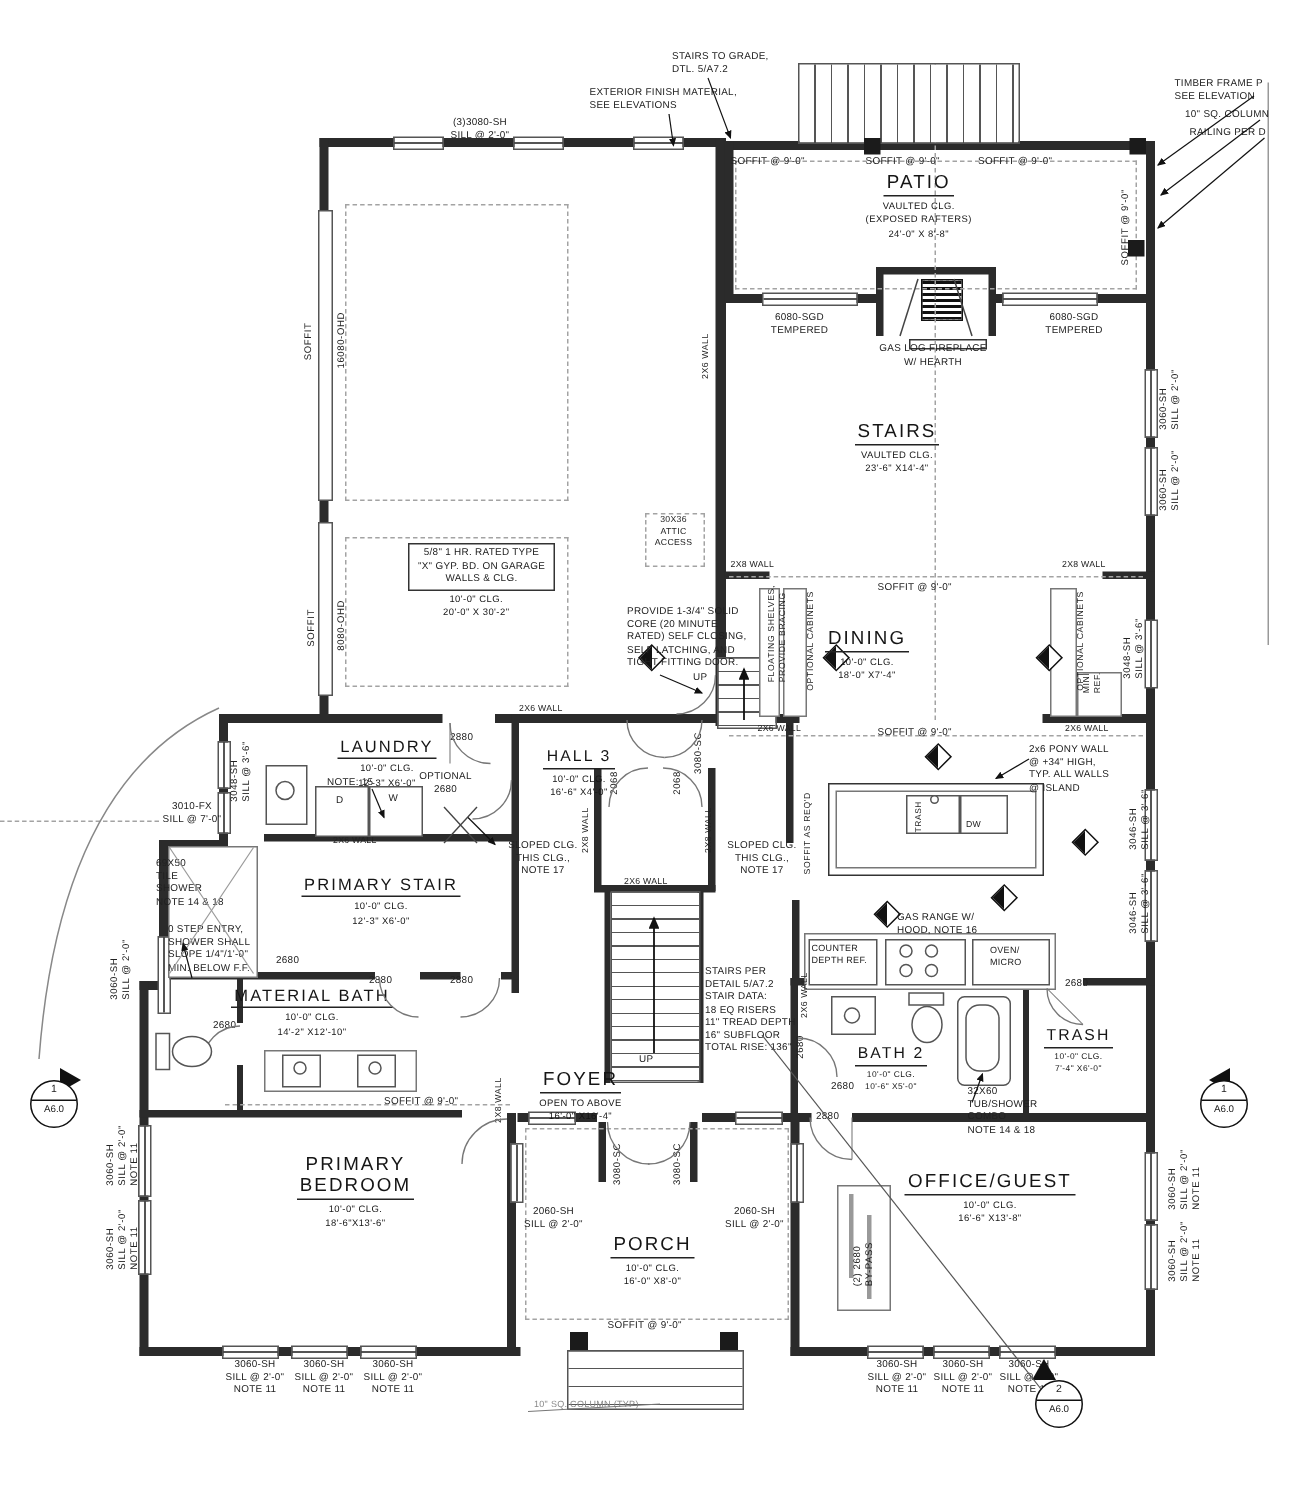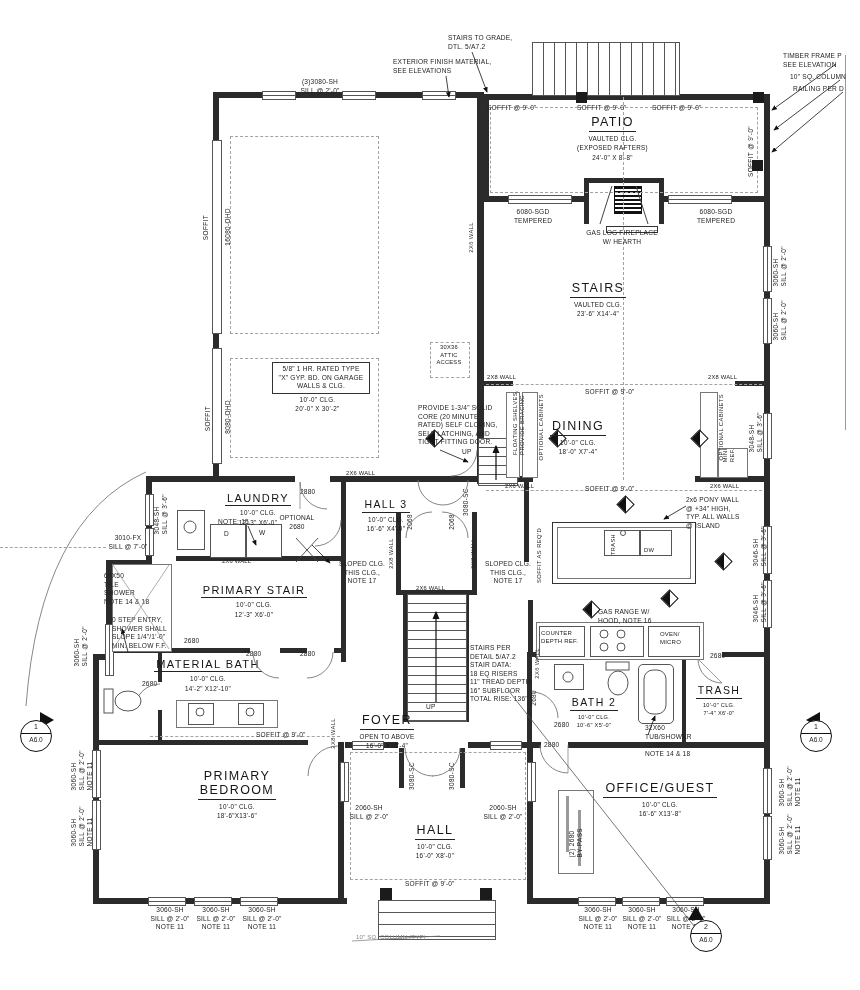--- a/index.html
+++ b/index.html
@@ -230,21 +230,21 @@
   <div class="rm" style="left:182px;top:770px;width:110px">
     <div class="nm">PRIMARY
 BEDROOM</div>
     <div class="sub">10'-0" CLG.
 18'-6"X13'-6"</div></div>
   <div class="rm" style="left:342px;top:710px;width:90px">
     <div class="nm">FOYER</div>
     <div class="sub">OPEN TO ABOVE
 16'-0" X16'-4"</div></div>
   <div class="rm" style="left:388px;top:820px;width:94px">
-    <div class="nm">HALL</div>
+    <div class="nm">PORCH</div>
     <div class="sub">10'-0" CLG.
 16'-0" X8'-0"</div></div>
   <div class="rm" style="left:594px;top:778px;width:132px">
     <div class="nm">OFFICE/GUEST</div>
     <div class="sub">10'-0" CLG.
 16'-6" X13'-8"</div></div>
   <div class="rm" style="left:558px;top:692px;width:72px">
     <div class="nm" style="font-size:10.5px">BATH 2</div>
     <div class="sub" style="font-size:5.6px">10'-0" CLG.
 10'-6" X5'-0"</div></div>

